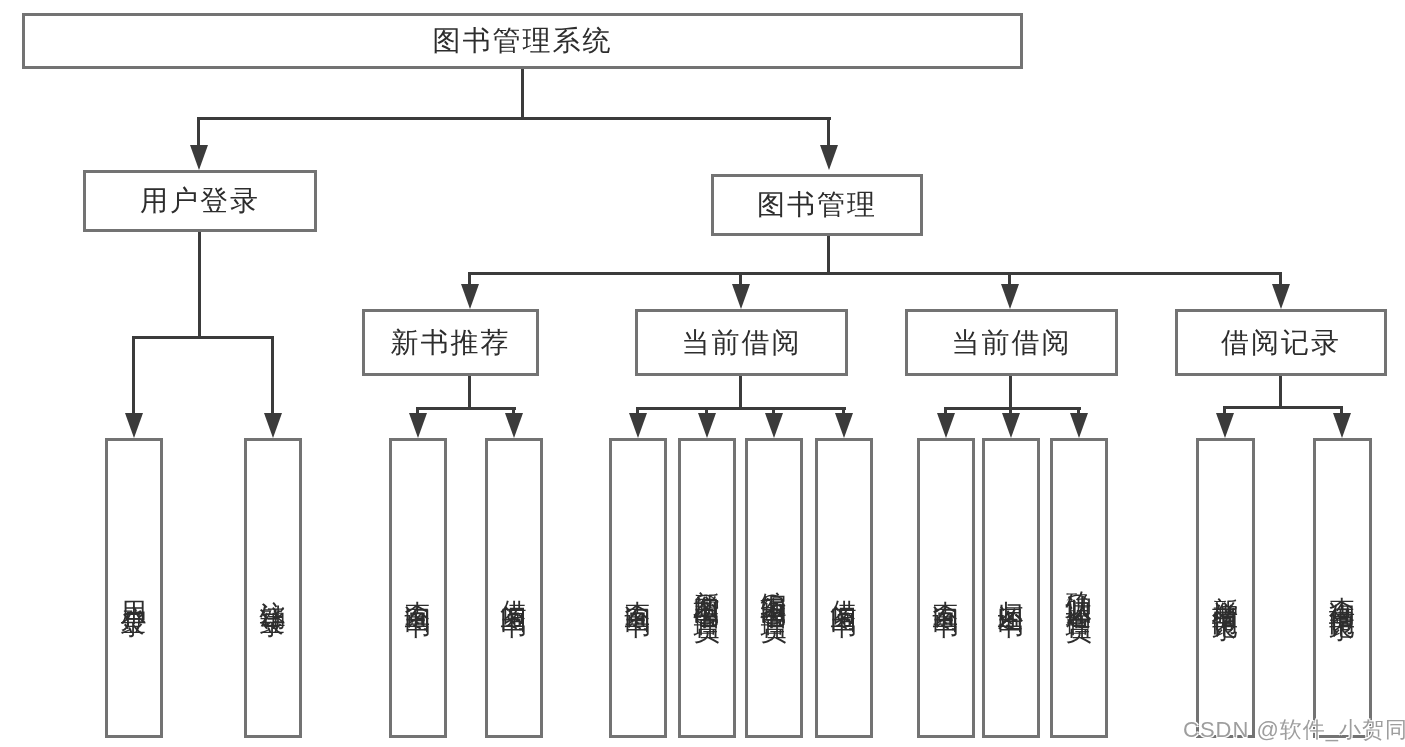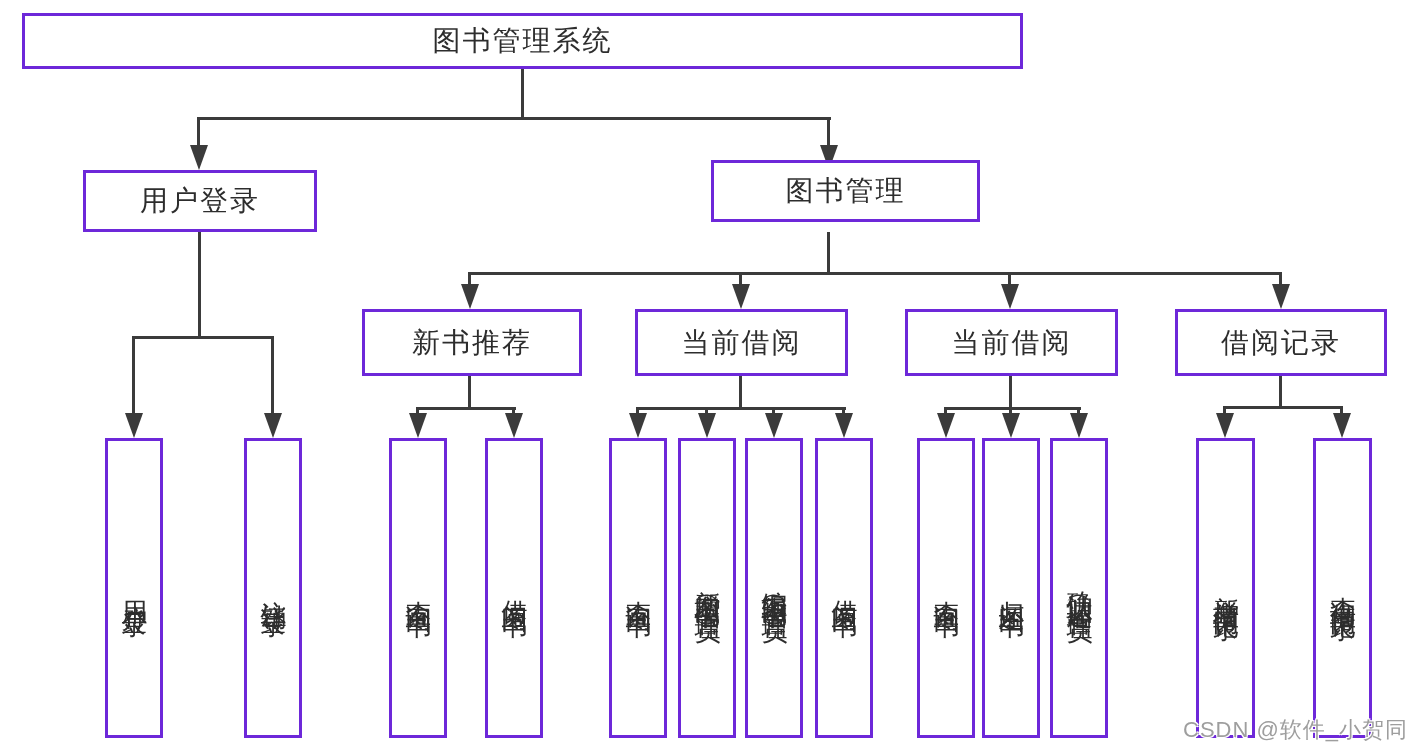--- a/index.html
+++ b/index.html
@@ -1,22 +1,22 @@
 <!DOCTYPE html>
 <html><head>
 <meta charset="utf-8">
 <style>
   html,body{margin:0;padding:0;background:#ffffff;}
   #stage{
     position:relative;width:1405px;height:747px;background:#ffffff;
     font-family:"Liberation Sans","DejaVu Sans",sans-serif;overflow:hidden;
   }
   .box{
-    position:absolute;box-sizing:border-box;border:3px solid #6d28d9;background:#ffffff;
-    display:flex;align-items:center;justify-content:center;color:#2d2d2d;z-index:2;font-family:Liberation Serif, serif;
+    position:absolute;box-sizing:border-box;border:3px solid #737373;background:#ffffff;
+    display:flex;align-items:center;justify-content:center;color:#2d2d2d;z-index:2;
   }
   .h{font-size:28px;letter-spacing:2px;white-space:nowrap;}
   .v{
     writing-mode:vertical-rl;text-orientation:mixed;
     font-size:26px;letter-spacing:4px;line-height:1;
   }
   .hline,.vline{position:absolute;background:#3b3b3b;z-index:1;}
   .hline{height:3px;}
   .vline{width:3px;}
   .arrow{position:absolute;width:3px;background:#3b3b3b;z-index:1;}
@@ -32,23 +32,23 @@
   }
 </style>
 </head>
 <body>
 
 <div id="stage">
 
   <div class="box h" style="left:22px;top:13px;width:1001px;height:56px">图书管理系统</div>
 
   <div class="box h" style="left:83px;top:170px;width:234px;height:62px">用户登录</div>
-  <div class="box h" style="left:711px;top:160px;width:269px;height:62px">图书管理</div>
+  <div class="box h" style="left:711px;top:174px;width:212px;height:62px">图书管理</div>
 
-  <div class="box h" style="left:362px;top:309px;width:220px;height:67px">新书推荐</div>
+  <div class="box h" style="left:362px;top:309px;width:177px;height:67px">新书推荐</div>
   <div class="box h" style="left:635px;top:309px;width:213px;height:67px">当前借阅</div>
   <div class="box h" style="left:905px;top:309px;width:213px;height:67px">当前借阅</div>
   <div class="box h" style="left:1175px;top:309px;width:212px;height:67px">借阅记录</div>
 
   <div class="box v" style="left:105px;top:438px;width:58px;height:300px">用户登录</div>
   <div class="box v" style="left:244px;top:438px;width:58px;height:300px">注销登录</div>
 
   <div class="box v" style="left:389px;top:438px;width:58px;height:300px">查询图书</div>
   <div class="box v" style="left:485px;top:438px;width:58px;height:300px">借阅图书</div>
 

